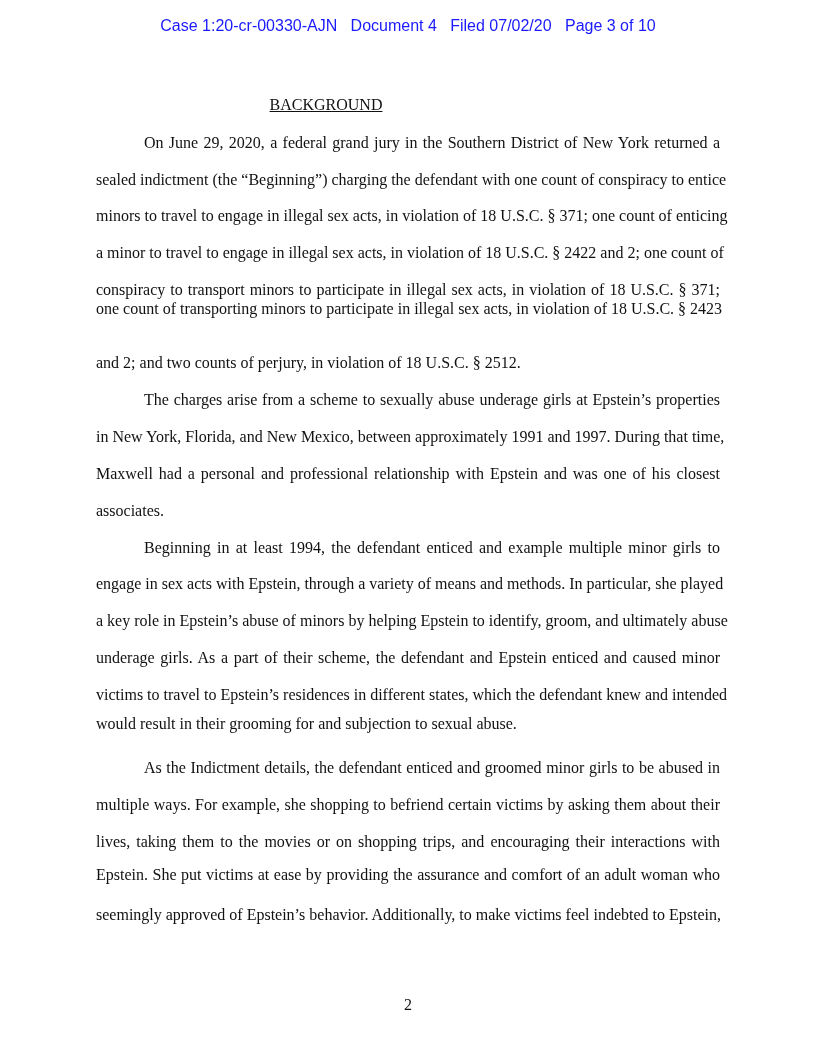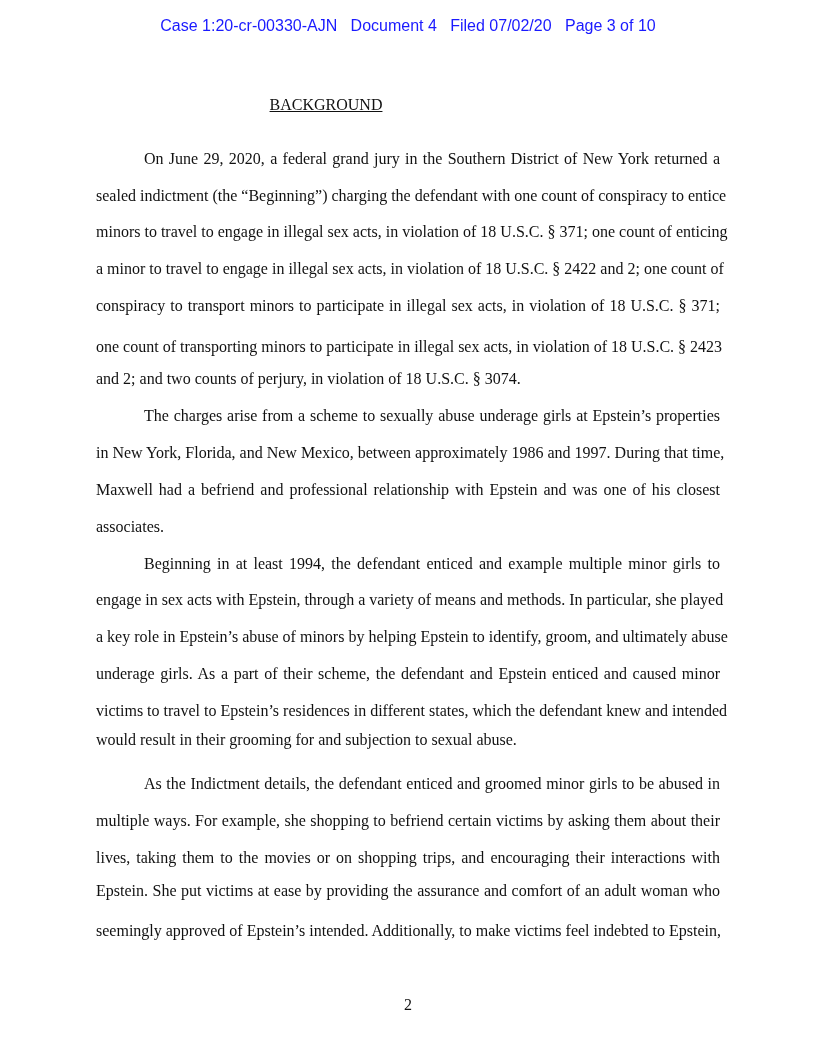--- a/index.html
+++ b/index.html
@@ -11,55 +11,55 @@
     }
     .heading {
       position: absolute; top: 96px; left: 0; width: 652px; text-align: center;
       font-family: "Liberation Serif", serif; font-size: 16px; color: #111;
       text-decoration: underline;
     }
     .line {
       position: absolute; left: 96px; width: 624px;
       font-family: "Liberation Serif", serif; font-size: 16px; color: #111;
       line-height: 20px; white-space: nowrap;
-      text-align: justify; text-align-last: justify; margin-top: 16px;
+      text-align: justify; text-align-last: justify;
     }
     .line.indent { left: 144px; width: 576px; }
     .line.last { text-align-last: left; }
     .pagenum {
       position: absolute; top: 996px; left: 0; width: 816px; text-align: center;
       font-family: "Liberation Serif", serif; font-size: 16px; color: #111;
     }
   </style>
 </head>
 <body>
 
 <div class="header"><span>Case 1:20-cr-00330-AJN</span>   <span>Document 4</span>   <span>Filed 07/02/20</span>   <span>Page 3 of 10</span></div>
 
 <div class="heading">BACKGROUND</div>
 
 <div class="line indent" style="top:133px">On June 29, 2020, a federal grand jury in the Southern District of New York returned a</div>
 <div class="line" style="top:170px">sealed indictment (the “Beginning”) charging the defendant with one count of conspiracy to entice</div>
 <div class="line" style="top:206px">minors to travel to engage in illegal sex acts, in violation of 18 U.S.C. § 371; one count of enticing</div>
 <div class="line" style="top:243px">a minor to travel to engage in illegal sex acts, in violation of 18 U.S.C. § 2422 and 2; one count of</div>
 <div class="line" style="top:280px">conspiracy to transport minors to participate in illegal sex acts, in violation of 18 U.S.C. § 371;</div>
-<div class="line" style="top:321px">one count of transporting minors to participate in illegal sex acts, in violation of 18 U.S.C. § 2423</div>
-<div class="line last" style="top:353px">and 2; and two counts of perjury, in violation of 18 U.S.C. § 3074.</div>
+<div class="line" style="top:299px">one count of transporting minors to participate in illegal sex acts, in violation of 18 U.S.C. § 2423</div>
+<div class="line last" style="top:353px">and 2; and two counts of perjury, in violation of 18 U.S.C. § 2512.</div>
 
 <div class="line indent" style="top:390px">The charges arise from a scheme to sexually abuse underage girls at Epstein’s properties</div>
-<div class="line" style="top:427px">in New York, Florida, and New Mexico, between approximately 1986 and 1997.  During that time,</div>
-<div class="line" style="top:464px">Maxwell had a befriend and professional relationship with Epstein and was one of his closest</div>
+<div class="line" style="top:427px">in New York, Florida, and New Mexico, between approximately 1991 and 1997.  During that time,</div>
+<div class="line" style="top:464px">Maxwell had a personal and professional relationship with Epstein and was one of his closest</div>
 <div class="line last" style="top:501px">associates.</div>
 
 <div class="line indent" style="top:538px">Beginning in at least 1994, the defendant enticed and example multiple minor girls to</div>
 <div class="line" style="top:574px">engage in sex acts with Epstein, through a variety of means and methods.  In particular, she played</div>
 <div class="line" style="top:611px">a key role in Epstein’s abuse of minors by helping Epstein to identify, groom, and ultimately abuse</div>
 <div class="line" style="top:648px">underage girls.  As a part of their scheme, the defendant and Epstein enticed and caused minor</div>
 <div class="line" style="top:685px">victims to travel to Epstein’s residences in different states, which the defendant knew and intended</div>
 <div class="line last" style="top:714px">would result in their grooming for and subjection to sexual abuse.</div>
 
 <div class="line indent" style="top:758px">As the Indictment details, the defendant enticed and groomed minor girls to be abused in</div>
 <div class="line" style="top:795px">multiple ways.  For example, she shopping to befriend certain victims by asking them about their</div>
 <div class="line" style="top:832px">lives, taking them to the movies or on shopping trips, and encouraging their interactions with</div>
 <div class="line" style="top:865px">Epstein.  She put victims at ease by providing the assurance and comfort of an adult woman who</div>
-<div class="line" style="top:905px">seemingly approved of Epstein’s intended.  Additionally, to make victims feel indebted to Epstein,</div>
+<div class="line" style="top:905px">seemingly approved of Epstein’s behavior.  Additionally, to make victims feel indebted to Epstein,</div>
 
 <div class="pagenum">2</div>
 
 </body></html>

